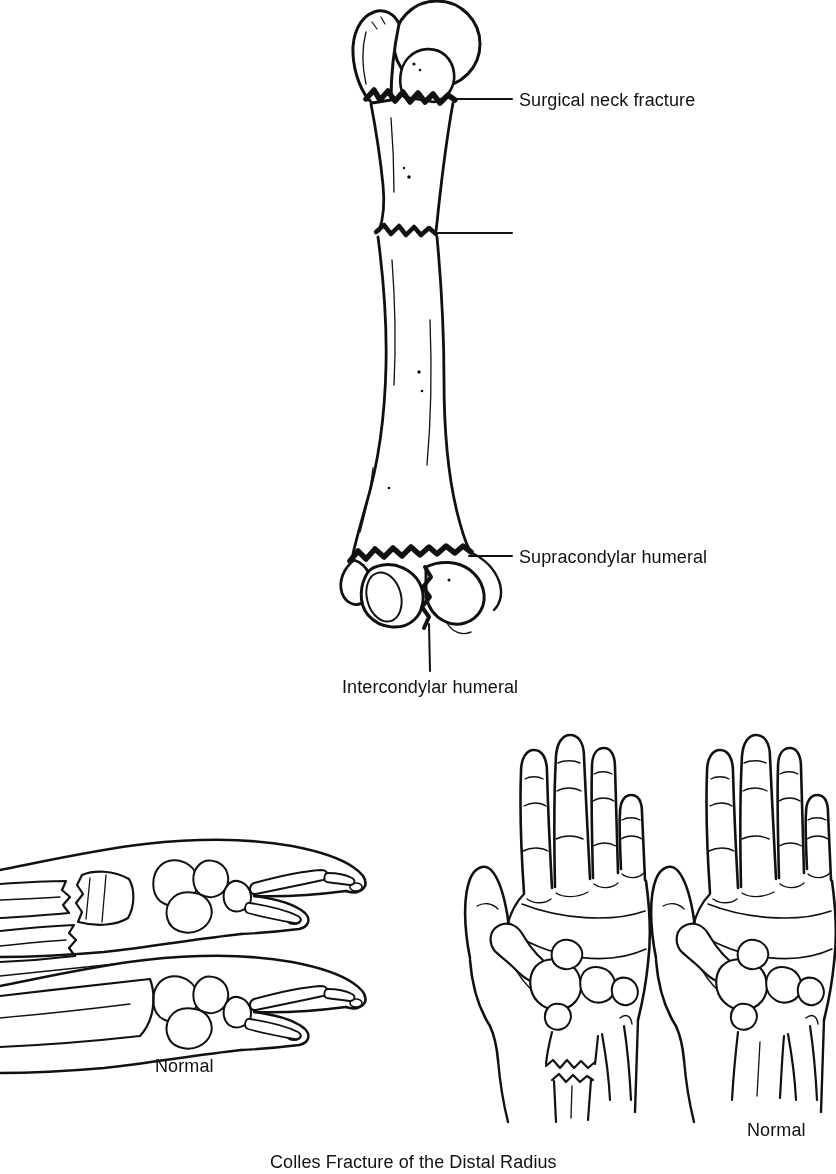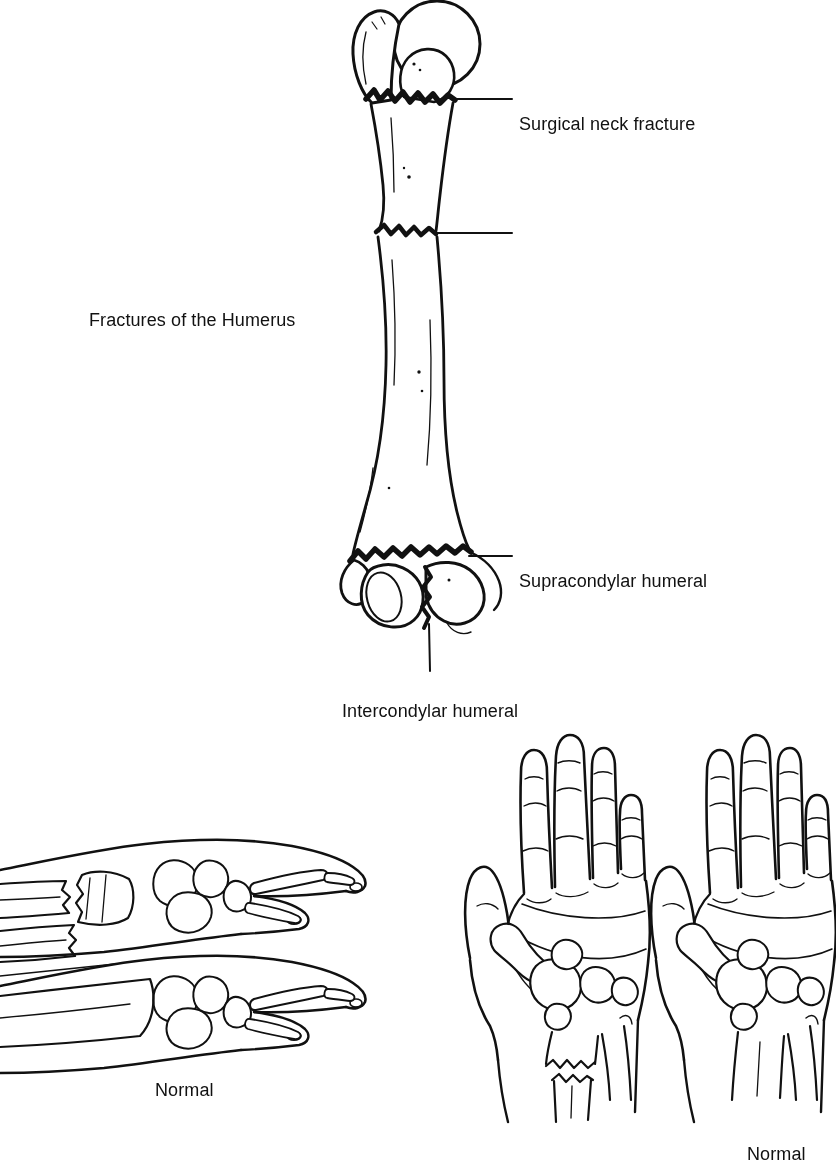--- a/index.html
+++ b/index.html
@@ -14,21 +14,20 @@
     overflow:hidden;
   }
   .art { position:absolute; left:0; top:0; }
   .lbl {
     position:absolute;
     font-size:18px;
     line-height:20px;
     white-space:nowrap;
     color:var(--ink);
     letter-spacing:0.1px;
-    margin-top:24px;
   }
   .caption { text-align:center; }
   svg path, svg line, svg circle, svg ellipse, svg polyline {
     vector-effect:none;
   }
 </style>
 </head>
 <body>
 
 <div class="figure">
@@ -178,26 +177,26 @@
     </g>
     <g>
       <use href="#palm-hand" transform="translate(186,0)"></use>
 
       <path d="M 738,1032 C 735,1058 733,1082 732,1100" stroke-width="2.2"></path>
       <path d="M 784,1036 C 782,1058 781,1082 780,1098" stroke-width="2.2"></path>
       <path d="M 760,1042 L 757,1096" stroke-width="1.3"></path>
     </g>
   </svg>
 
-  <div class="lbl" style="left:89px; top:286px;">Fractures of the Humerus</div>
 
   <div class="lbl" style="left:519px; top:90px;">Surgical neck fracture</div>
 
 
   <div class="lbl" style="left:519px; top:547px;">Supracondylar humeral</div>
 
   <div class="lbl" style="left:342px; top:677px;">Intercondylar humeral</div>
 
   <div class="lbl" style="left:155px; top:1056px;">Normal</div>
 
   <div class="lbl" style="left:747px; top:1120px;">Normal</div>
 
+  <div class="lbl caption" style="left:270px; top:1152px;">Colles Fracture of the Distal Radius</div>
 </div>
 
 </body></html>

